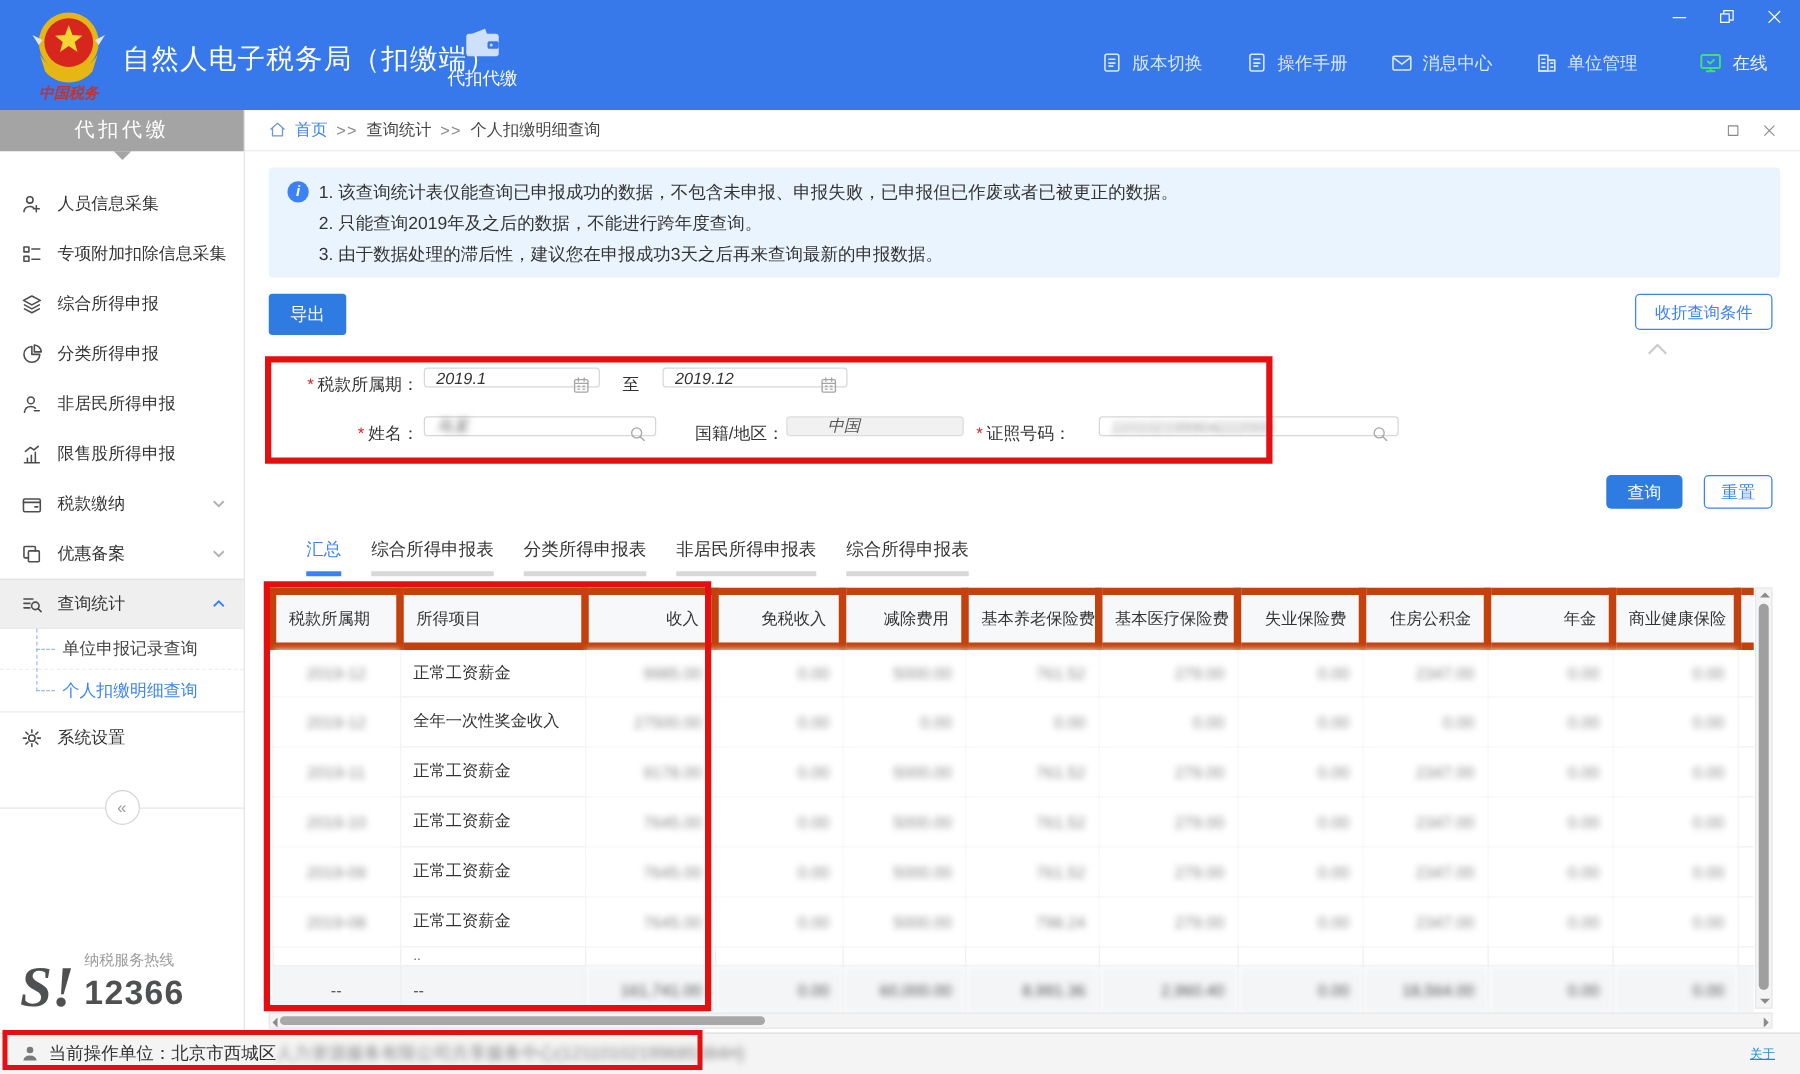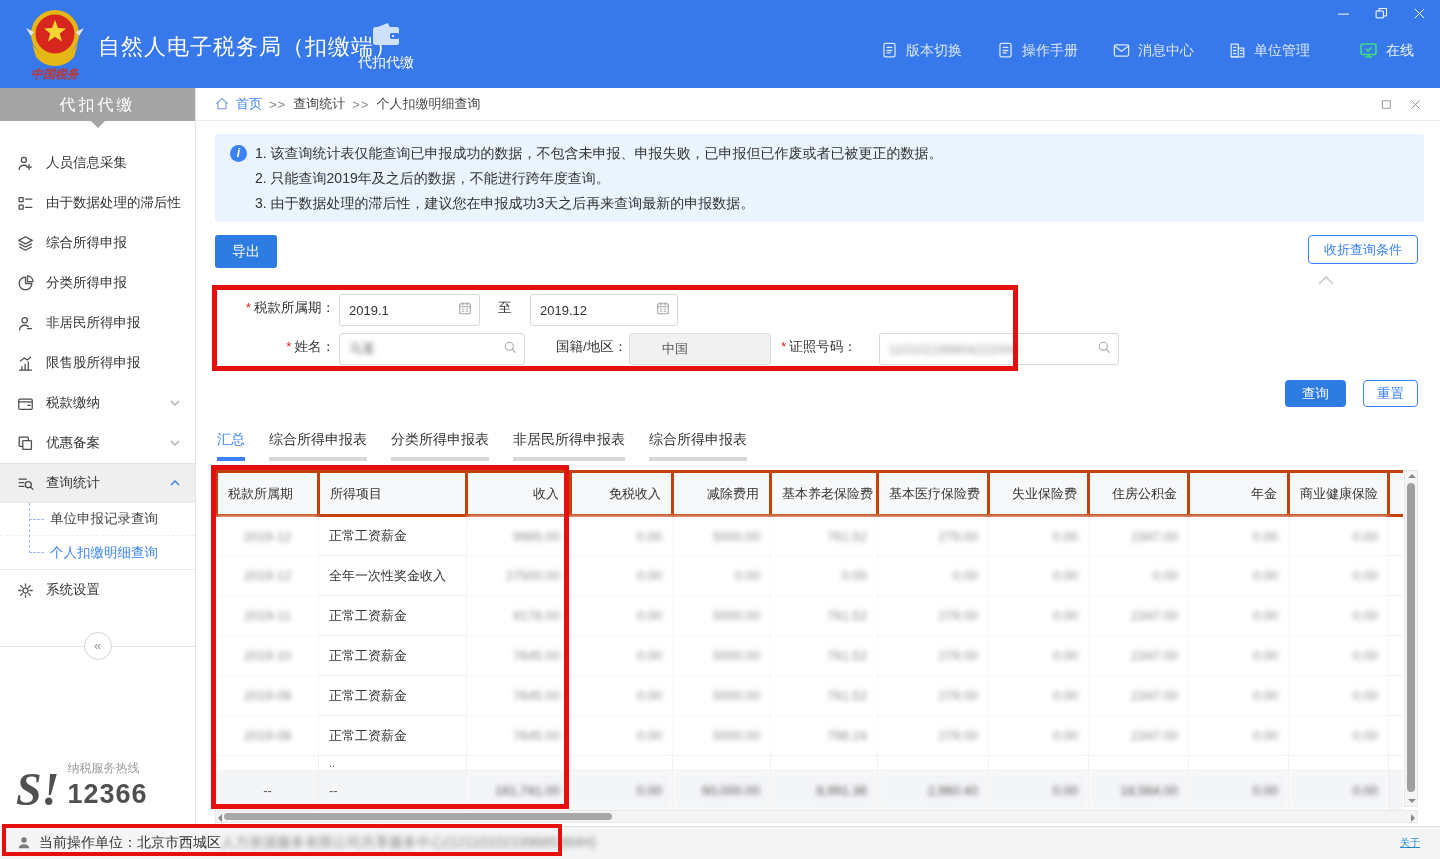--- a/index.html
+++ b/index.html
@@ -69,37 +69,37 @@
 
   .toolbar { margin:13px 22px 0 19px; height:33px; display:flex; justify-content:space-between; align-items:flex-start; }
   .btn-primary { background:#2e7ce2; color:#fff; border:none; border-radius:3px; font-size:14px; height:33px; padding:0 17px; cursor:default; }
   .btn-outline { background:#fff; border:1px solid #3b82f6; color:#3b82f6; border-radius:4px; font-size:13px; height:29px; padding:0 15px; cursor:default;text-align:right; }
   .collapse-caret { position:absolute; left:1122px; top:150px; width:16px; height:10px; color:#c9c9c9; }
   .collapse-caret svg { width:16px; height:10px; }
 
   .qform { position:relative; margin:18px 0 0 19px; height:92px; font-size:13.5px; color:#333; }
   .f-label { position:absolute; text-align:right; width:120px; line-height:28px; }
   .star { color:#e02020; margin-right:3px; }
-  .inp { position:absolute; height:32px; border:1px solid #d7d7d7; border-radius:3px; background:#fff; display:flex; align-items:center; padding:0 26px 0 9px; font-size:13px; color:#333; }
+  .inp { position:absolute; height:16px; border:1px solid #d7d7d7; border-radius:3px; background:#fff; display:flex; align-items:center; padding:0 26px 0 9px; font-size:13px; color:#333;font-style:italic; }
   .inp .ficon { position:absolute; right:6px; top:5px; width:16px; height:16px; color:#a5a5a5; }
   .inp.disabled { background:#f1f1f1; border-color:#dcdcdc; color:#555;padding-left:32px; }
   .blur { filter:blur(2.5px); }
   .val.blur { color:#6b6b6b; }
 
   .actions { display:flex; justify-content:flex-end; gap:17px; margin:2px 22px 0 0; }
   .btn-query { background:#2e7ce2; color:#fff; border:none; border-radius:4px; height:27px; padding:0 17px; font-size:13.5px; }
   .btn-reset { background:#fff; border:1px solid #3b82f6; color:#3b82f6; border-radius:4px; height:27px; padding:0 13px; font-size:13.5px; }
 
   .tabs { display:flex; gap:24px; margin:24px 0 0 21px; font-size:14px; }
   .tab { color:#333; padding-bottom:8px; border-bottom:4px solid #d8d8d8; cursor:default; }
-  .tab.active { color:#3b82f6; border-bottom-color:#3b82f6; }
+  .tab.active { color:#3b82f6; border-bottom-color:#3b82f6;margin-left:28px; }
 
   .tablewrap { position:relative; margin:9px 0 0 19px; width:1188px; height:340px; overflow:hidden; }
   table.grid { border-collapse:collapse; table-layout:fixed; width:1220px; font-size:13px; }
-  .grid th { height:44px; background:#f7f8fa; font-weight:normal; color:#333; border:3px solid #c2410c; padding:0 10px; white-space:nowrap; overflow:hidden; }
+  .grid th { height:44px; background:#f7f8fa; font-weight:normal; color:#333; border:6px solid #c2410c; padding:0 10px; white-space:nowrap; overflow:hidden; }
   .grid td { height:40px; background:#fff; color:#8e8e8e; border:1px solid #efefef; padding:0 10px; white-space:nowrap; overflow:hidden; }
   .grid tr.ellip td { height:15px; color:#666; font-size:11px; }
   .grid tr.total td { background:#f4f5f7; color:#555; }
   .grid td.sharp { color:#333; }
   .al-l { text-align:left; } .al-r { text-align:right; } .al-c { text-align:center; }
 
   
   .vscroll { position:absolute; left:1208px; top:349px; width:14px; height:337px; background:#f4f4f4; border:1px solid #e7e7e7; }
   .vscroll .thumb { position:absolute; left:2px; right:2px; top:12px; bottom:14px; background:#9f9f9f; border-radius:5px; }
   .arr { position:absolute; width:0; height:0; border:4px solid transparent; }
@@ -216,21 +216,21 @@
             <span class="lbl">人员信息采集</span>
           </div>
         </div>
         <div class="sb-group">
           <div class="sb-item">
             <svg class="ic " viewBox="0 0 24 24">
               <rect x="4" y="4.5" width="5" height="5"></rect>
               <rect x="4" y="14" width="5" height="5"></rect>
               <path d="M12 6.5h8M12 17h8"></path>
             </svg>
-            <span class="lbl">由于数据处理的滞后性</span>
+            <span class="lbl">专项附加扣除信息采集</span>
           </div>
         </div>
         <div class="sb-group">
           <div class="sb-item">
             <svg class="ic " viewBox="0 0 24 24">
               <path d="M12 3.5l8.5 4.5-8.5 4.5L3.5 8z"></path>
               <path d="M4.5 12.5L12 16.5l7.5-4"></path>
               <path d="M4.5 16.5L12 20.5l7.5-4"></path>
             </svg>
             <span class="lbl">综合所得申报</span>

